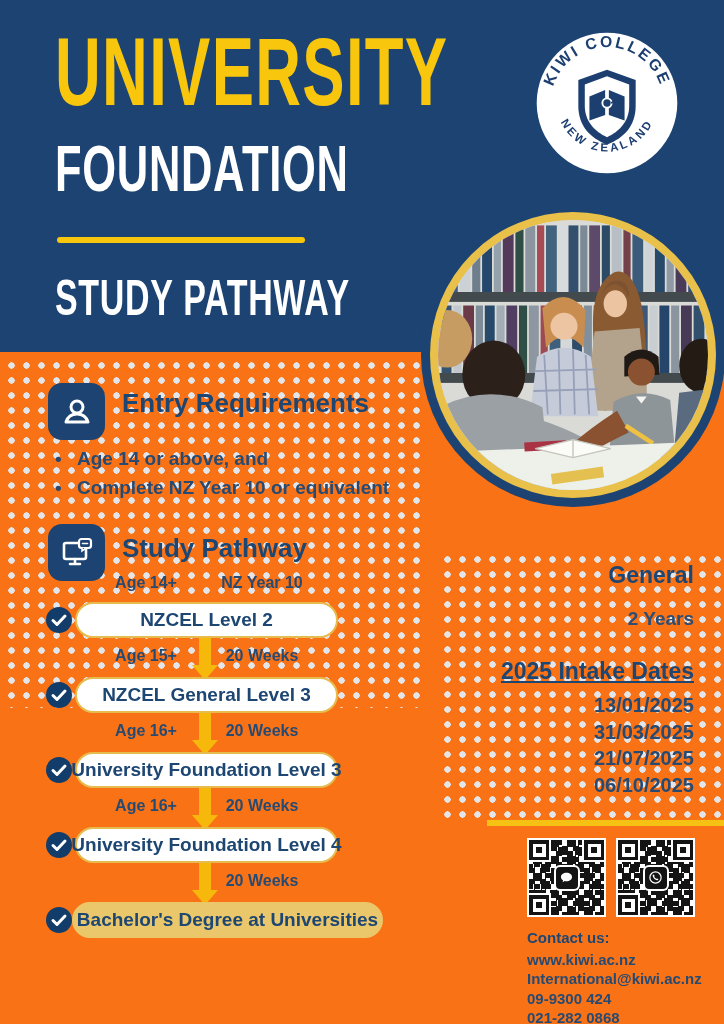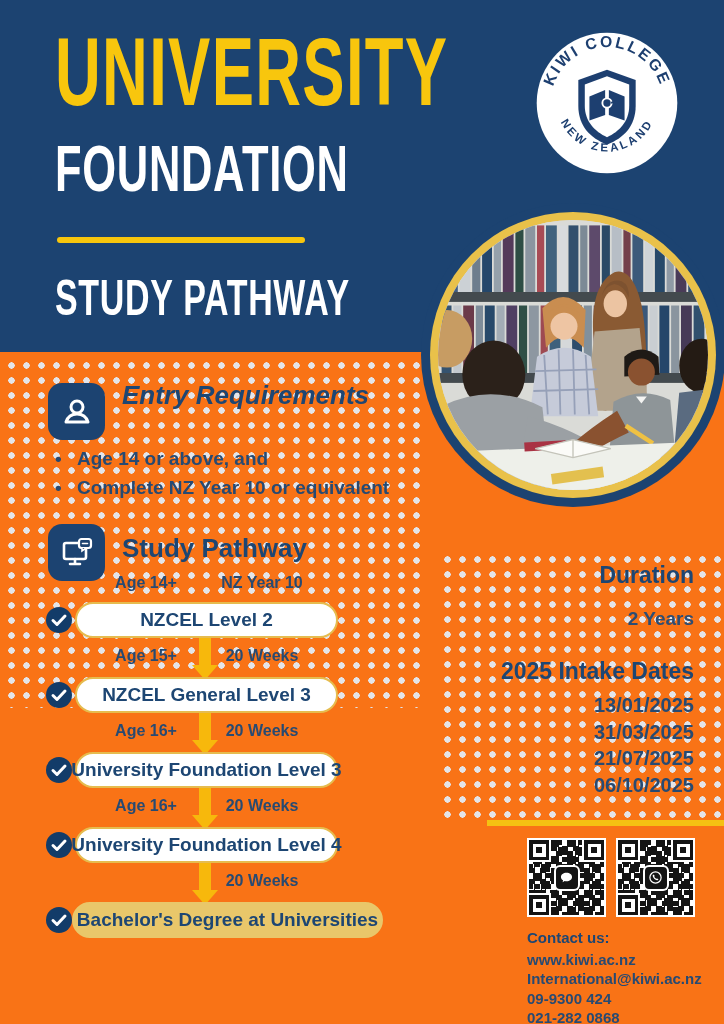--- a/index.html
+++ b/index.html
@@ -60,21 +60,21 @@
   .check svg{width:28px;height:28px;display:block;}
   .pill{position:absolute;left:35px;top:0;width:263px;height:36px;border:2px solid #e6bc4f;border-radius:19px;
         background:#fff;display:flex;align-items:center;justify-content:center;
         font-size:19px;font-weight:bold;color:#1d4673;box-sizing:border-box;white-space:nowrap;}
   .pill.gold{left:32px;width:311px;background:#e9c76a;border-color:#e9c76a;}
 
   
   .rightcol{position:absolute;right:46px;top:562px;width:250px;text-align:right;z-index:1;}
   .rc-h{font-size:23px;font-weight:bold;color:#1d4673;}
   .rc-years{font-size:19px;font-weight:600;margin-top:19px;color:#2c4d74;}
-  .rc-h2{font-size:23px;font-weight:bold;color:#1d4673;margin-top:28px;}
+  .rc-h2{font-size:23px;font-weight:bold;color:#1d4673;margin-top:28px;text-decoration:underline;}
   .rc-dates{font-size:20px;font-weight:600;margin-top:7px;line-height:26.5px;color:#274a72;}
 
   .yline{position:absolute;left:487px;top:820px;right:0;height:6px;background:#f5c112;z-index:1;}
 
   
   .qr{position:absolute;top:838px;width:79px;height:79px;background:#fff;z-index:1;}
   .qr.q1{left:527px;}  .qr.q2{left:616px;}
   .qr-body{position:absolute;inset:2px;
      background:
        repeating-conic-gradient(#141414 0% 25%, transparent 0% 50%) 0px 0px/11px 11px,
@@ -234,21 +234,21 @@
       </div>
     </div>
   </div>
 
   <div class="sec-icon" style="left:48px;top:383px;">
     <svg viewBox="0 0 36 36">
       <circle cx="18" cy="13" r="6" fill="none" stroke="#ffffff" stroke-width="3"></circle>
       <path d="M7,28 C9,22 14,20 18,20 C22,20 27,22 29,28 Z" fill="none" stroke="#ffffff" stroke-width="3" stroke-linejoin="round"></path>
     </svg>
   </div>
-  <div class="sec-head" style="left:122px;top:380px;font-style:italic;">Entry Requirements</div>
+  <div class="sec-head" style="left:122px;top:388px;">Entry Requirements</div>
   <div class="bullets">
     <div class="b">
       <span class="dot">•</span>
       <span>Age 14 or above, and</span>
     </div>
     <div class="b">
       <span class="dot">•</span>
       <span>Complete NZ Year 10 or equivalent</span>
     </div>
   </div>
@@ -351,21 +351,21 @@
         <svg viewBox="0 0 28 28">
             <circle cx="14" cy="14" r="13" fill="#123c69"></circle>
             <path d="M8 14.5 l4 4 L20 10" stroke="#fff" stroke-width="3" fill="none" stroke-linecap="round" stroke-linejoin="round"></path>
           </svg>
       </span>
       <div class="pill gold">Bachelor's Degree at Universities</div>
     </div>
   </div>
 
   <div class="rightcol">
-    <div class="rc-h">Duration</div>
+    <div class="rc-h">General</div>
     <div class="rc-years">2 Years</div>
     <div class="rc-h2">2025 Intake Dates</div>
     <div class="rc-dates">
       <div>13/01/2025</div>
       <div>31/03/2025</div>
       <div>21/07/2025</div>
       <div>06/10/2025</div>
     </div>
   </div>
 

